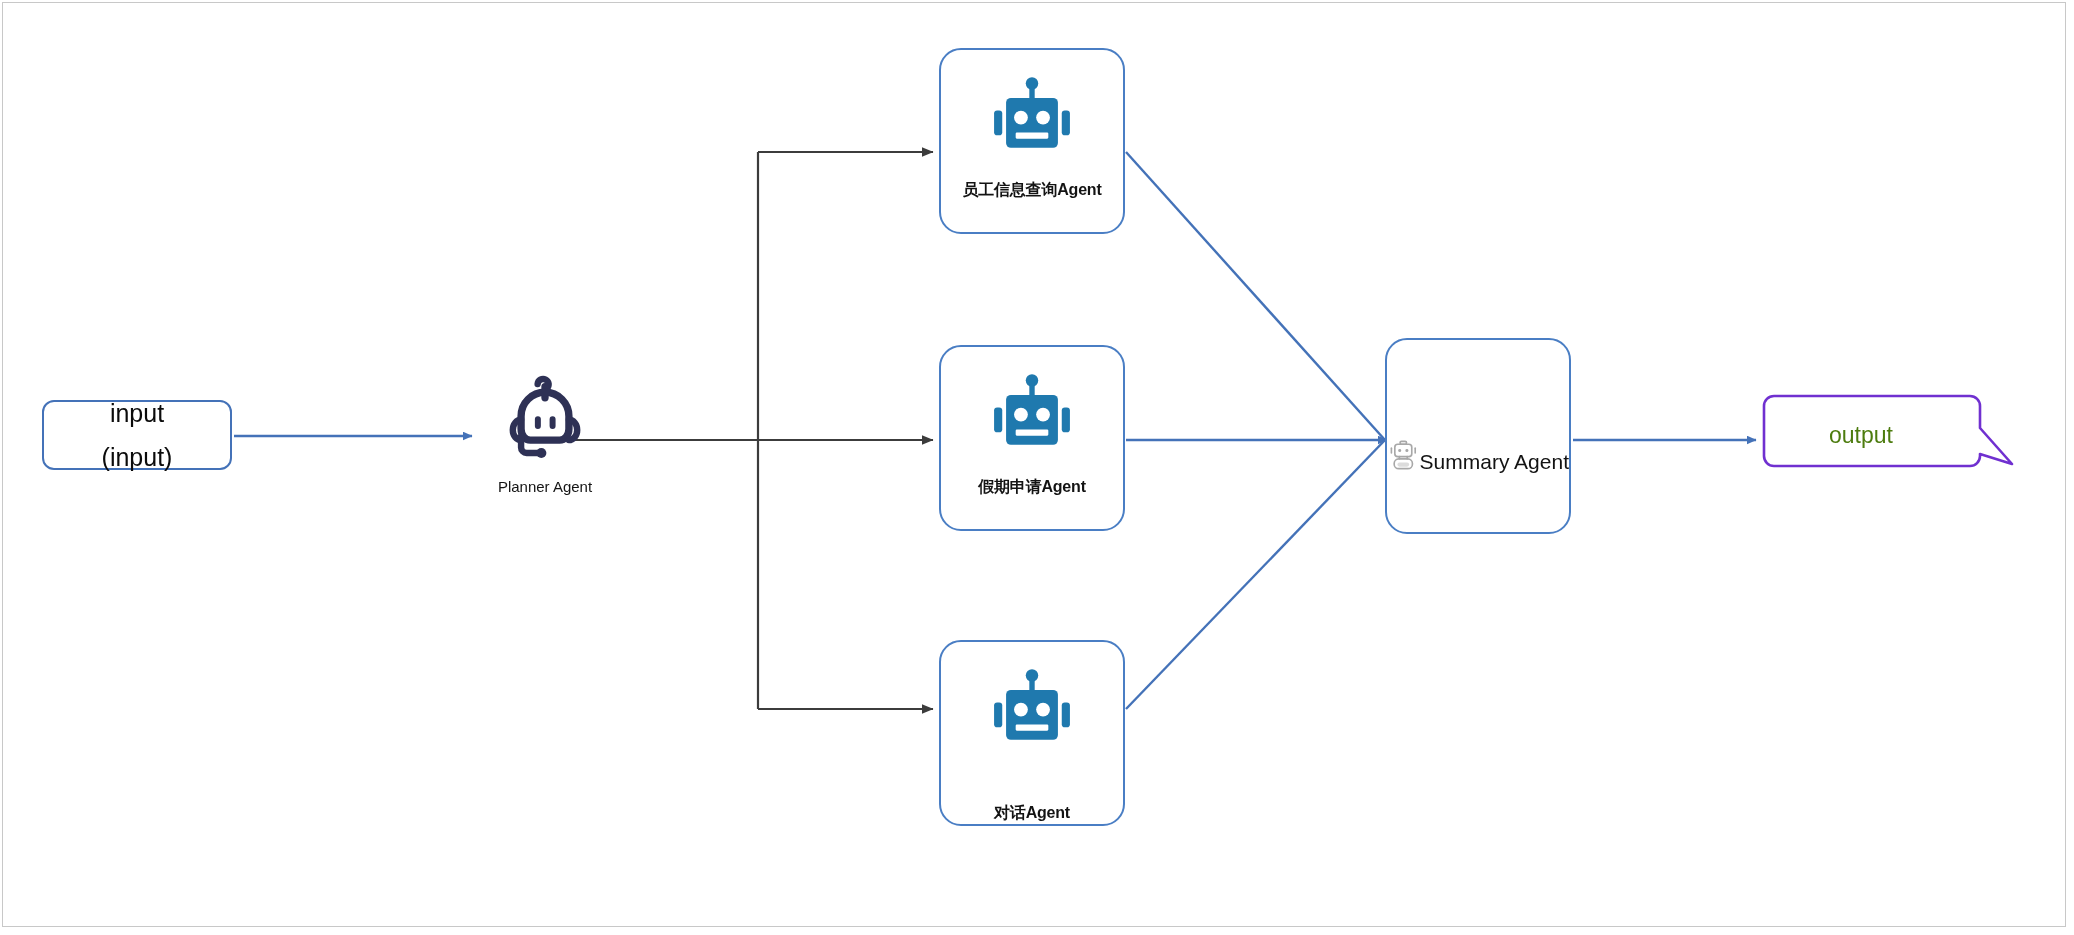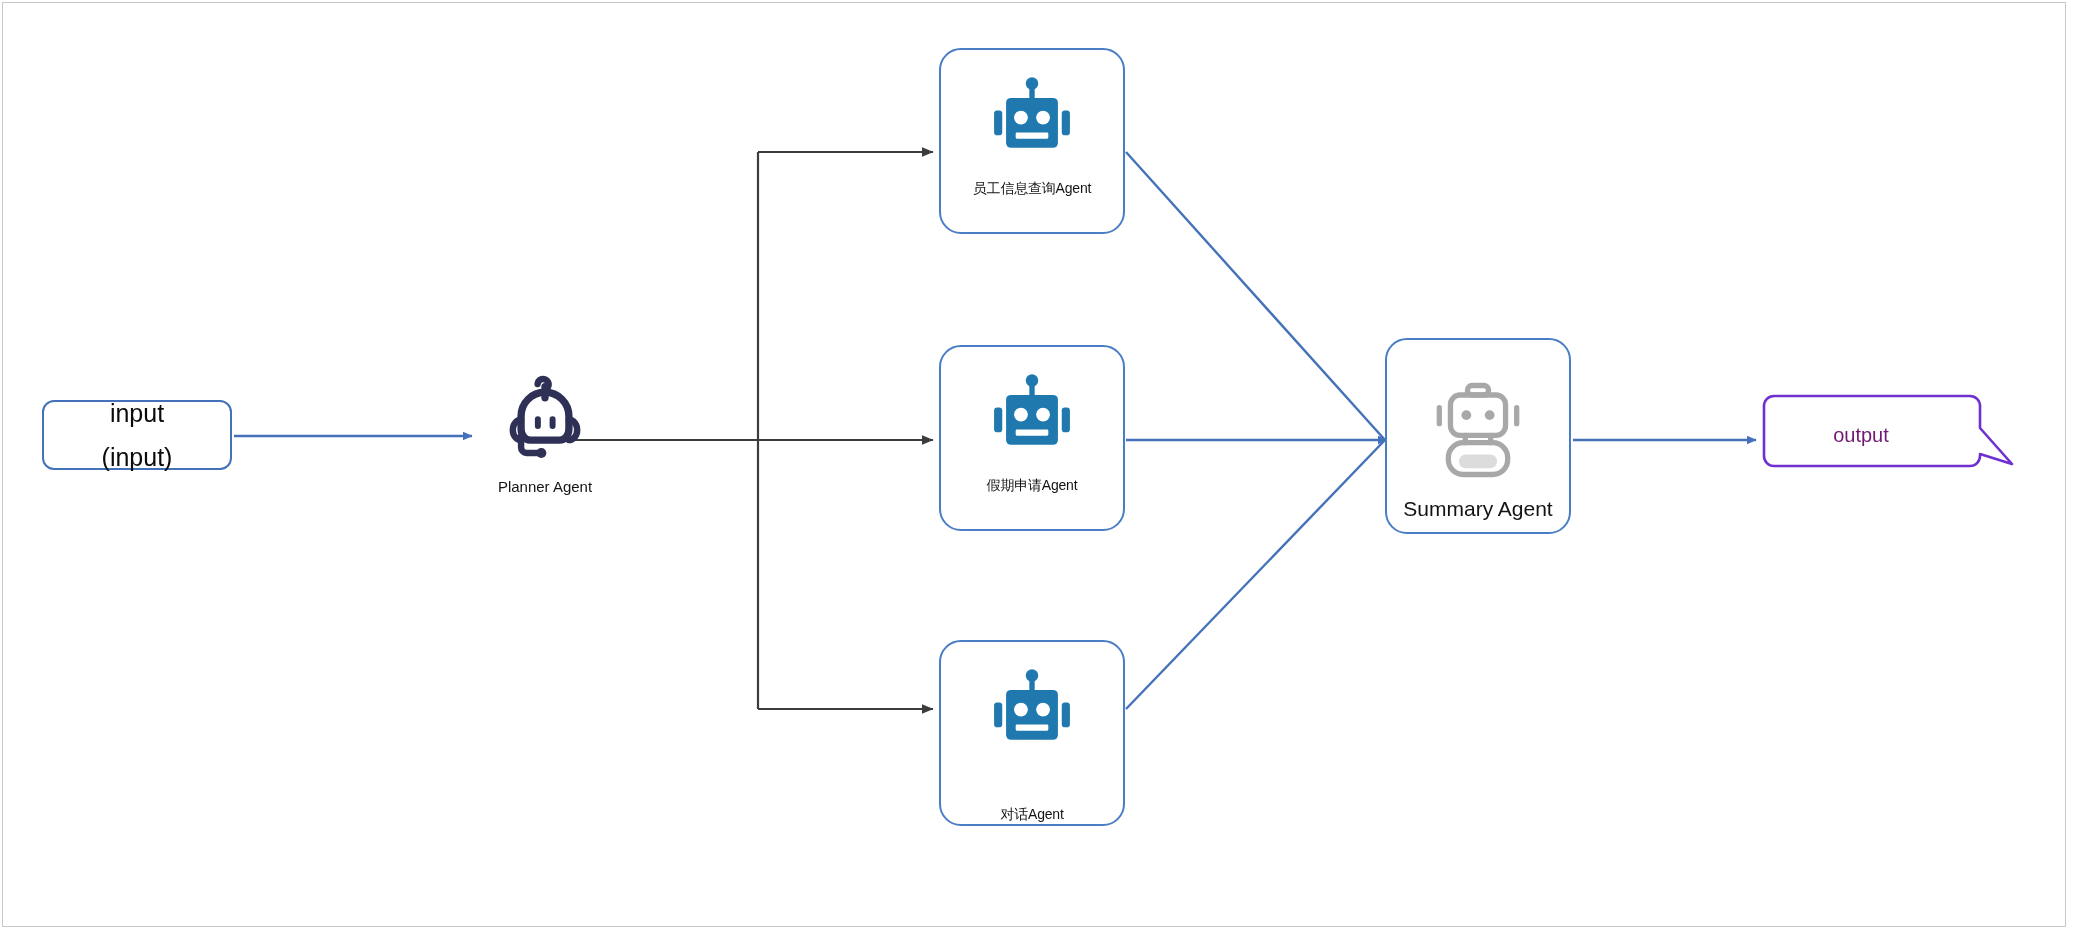--- a/index.html
+++ b/index.html
@@ -83,38 +83,39 @@
     align-items: center;
     justify-content: flex-start;
     padding-top: 22px;
   }
   .agent-card .card-icon {
     width: 96px; height: 96px;
     display: block;
   }
   .agent-card .card-label {
     margin-top: 12px;
-    font-size: 14px;
+    font-size: 16px;
     color: #131313;
     white-space: nowrap;
     letter-spacing: -0.2px;
+    font-weight: bold;
   }
   #agent-employee  { left: 939px; top: 48px;  }
   #agent-leave     { left: 939px; top: 345px; }
   #agent-dialog    { left: 939px; top: 640px; justify-content: space-between; }
 
   #summary-node {
     position: absolute;
     left: 1385px; top: 338px;
     width: 186px; height: 196px;
     border: 2px solid #4a7ec4;
     border-radius: 22px;
     background: #ffffff;
     display: flex;
-    flex-direction: column;
+    flex-direction: row;
     align-items: center;
     justify-content: flex-start;
     padding-top: 37px;
   }
   #summary-node .card-icon { width: 106px; height: 106px; display: block; }
   #summary-node .card-label {
     margin-top: 14px;
     font-size: 21px;
     color: #131313;
     white-space: nowrap;
@@ -126,22 +127,22 @@
     left: 1752px; top: 404px;
     width: 230px; height: 105px;
   }
   #output-node .out-text {
     position: absolute;
     left: 0; top: 0;
     width: 218px; height: 62px;
     display: flex;
     align-items: center;
     justify-content: center;
-    font-size: 20px;
-    color: #701a75;
+    font-size: 23px;
+    color: #4d7c0f;
   }
 </style>
 </head>
 <body>
 
 <div id="canvas">
 
   <div id="frame"></div>
 
   <svg id="edges" viewBox="0 0 2074 935" xmlns="http://www.w3.org/2000/svg">

